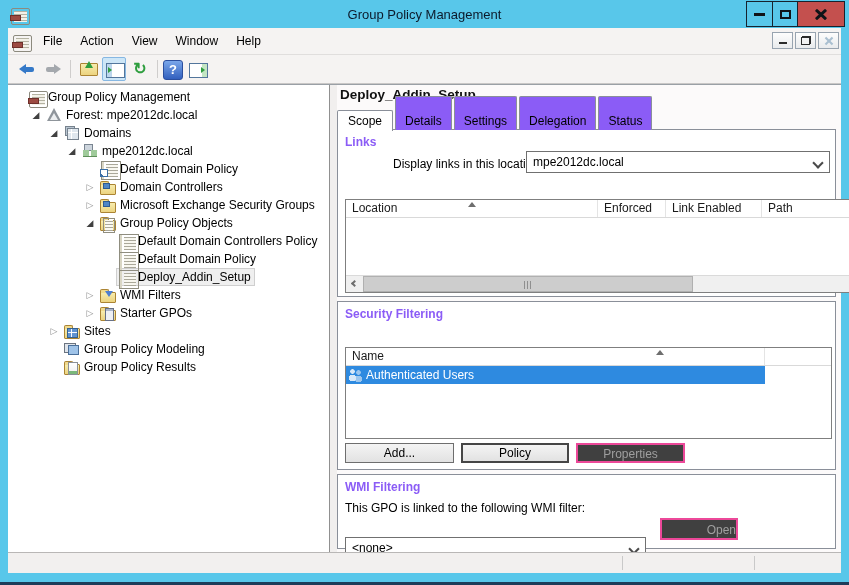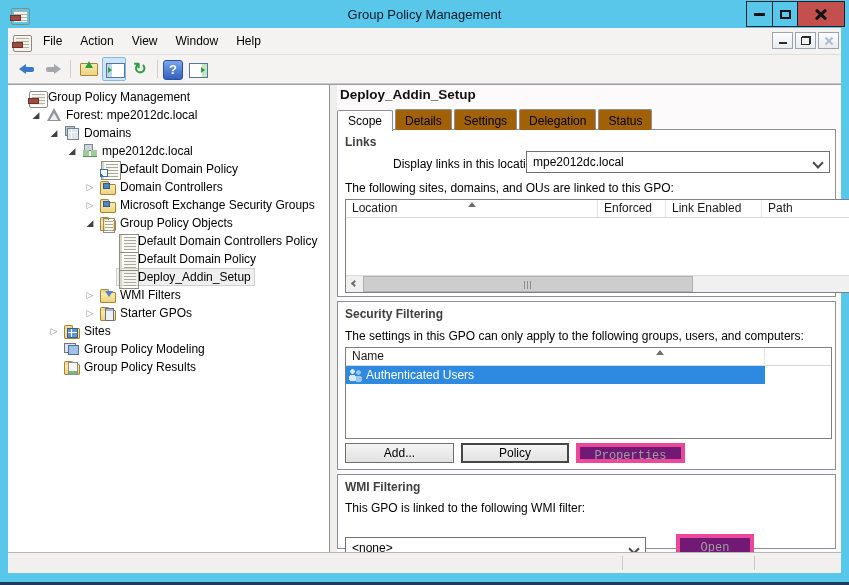--- a/index.html
+++ b/index.html
@@ -111,27 +111,27 @@
   .ic-modeling::after { content:""; position:absolute; right:1px; bottom:2px; width:9px; height:8px; background:#9fc3e8; border:1px solid #4a6f9a; }
   .ic-users { width:15px; height:14px; background:
       radial-gradient(circle at 4.5px 3.5px, #d7e8f8 0 2px, transparent 2.6px),
       radial-gradient(circle at 10.5px 4.5px, #9cc6ee 0 2px, transparent 2.6px),
       radial-gradient(ellipse 3.5px 3.5px at 4.5px 10px, #d7e8f8 0 99%, transparent 100%),
       radial-gradient(ellipse 3.5px 3.5px at 10.5px 11px, #9cc6ee 0 99%, transparent 100%); }
 
   
   .gpo-title { position:absolute; left:3px; top:2px; font-size:13.5px; font-weight:bold; color:#111; }
   .tabs { position:absolute; left:0; top:24px; height:21px; display:flex; align-items:flex-end; z-index:3; }
-  .tab { font-size:12px; color:#000; background:#a16207; border:1px solid #8a8f99; border-bottom:none; padding:4px 9px 2px 9px; margin-right:2px; border-radius:2px 2px 0 0; }
+  .tab { font-size:12px; color:#000; background:#8b5cf6; border:1px solid #8a8f99; border-bottom:none; padding:17px 9px 2px 9px; margin-right:2px; border-radius:2px 2px 0 0; }
   .tab.active { background:#fff; padding:3px 10px 3px 10px; margin-bottom:-1px; }
   .gbox { position:absolute; left:0; width:499px; background:#fff; border:1px solid #8a8f99; }
   .gbox-links { top:44px; height:168px; z-index:2; }
   .gbox-sec { top:216px; height:169px; }
   .gbox-wmi { top:389px; height:75px; }
-  .ghead { position:absolute; left:7px; top:5px; font-size:12px; font-weight:bold; color:#404040; }
+  .ghead { position:absolute; left:7px; top:5px; font-size:12px; font-weight:bold; color:#8b5cf6; }
   .glabel { position:absolute; font-size:12px; color:#000; }
 
   .combo { position:absolute; height:22px; background:#fff; border:1px solid #707070; display:flex; align-items:center; font-size:12px; color:#000; padding-left:6px; }
   .combo .chev { margin-left:auto; width:20px; align-self:stretch; position:relative; }
   .combo .chev::before { content:""; position:absolute; right:7px; top:7px; width:6px; height:6px; border-right:2px solid #4a4a4a; border-bottom:2px solid #4a4a4a; transform:rotate(45deg); }
 
   .lv { position:absolute; background:#fff; border:1px solid #7f7f7f; }
   .lv-links { left:7px; top:69px; width:537px; height:94px; }
   .lv-sec { left:7px; top:45px; width:487px; height:92px; }
   .lvhead { display:flex; height:18px; border-bottom:1px solid #d9d9d9; }
@@ -149,22 +149,22 @@
   .harrow.left { left:0; } .harrow.right { right:0; }
   .harrow .chevL { position:absolute; left:6px; top:5px; width:5px; height:5px; border-left:2px solid #6f6f6f; border-bottom:2px solid #6f6f6f; transform:rotate(45deg); }
   .harrow .chevR { position:absolute; right:6px; top:5px; width:5px; height:5px; border-right:2px solid #6f6f6f; border-top:2px solid #6f6f6f; transform:rotate(45deg); }
   .hthumb { position:absolute; left:17px; top:0; width:330px; height:16px; background:#cdcdcd; border:1px solid #b0b0b0; }
   .hthumb::before { content:""; position:absolute; left:50%; top:4px; margin-left:-4px; width:7px; height:8px;
       background:linear-gradient(90deg,#8f8f8f 0 1px, transparent 1px 3px, #8f8f8f 3px 4px, transparent 4px 6px, #8f8f8f 6px 7px); }
 
   .btnrow { position:absolute; left:7px; top:141px; display:flex; }
   .btn { width:109px; height:20px; margin-right:7px; background:linear-gradient(#f4f4f4,#e2e2e2); border:1px solid #6e6e6e; font-size:12px; color:#000; text-align:center; line-height:18px; font-family:"Liberation Sans",sans-serif; }
   .btn-default { border:2px solid #464646; line-height:15px; width:108px; }
-  .btn-disabled { border:4px solid #ec4899; color:#9f9f9f; background:#701a75;font-family:Liberation Mono, monospace; }
-  .btn-open { position:absolute; left:322px; top:43px; width:78px; height:22px; line-height:20px; margin:16px; }
+  .btn-disabled { border:2px solid #ec4899; color:#9f9f9f; background:#404040; }
+  .btn-open { position:absolute; left:322px; top:43px; width:78px; height:22px; line-height:20px; margin:0;text-align:right; }
   .combo-wmi { left:7px; top:43px; width:301px;margin-top:19px; }
   .combo-links { left:188px; top:21px; width:304px; }
 
   
   .statusbar { position:absolute; left:8px; top:552px; width:833px; height:21px; background:#f2f0ef; border-top:1px solid #b9b7b6; }
   .sb-sep { position:absolute; top:3px; bottom:3px; width:1px; background:#c9c9c9; }
 </style>
 </head>
 <body>
 
@@ -387,21 +387,20 @@
           <span class="tab">Status</span>
         </div>
 
       <div class="gbox gbox-links">
         <div class="ghead">Links</div>
         <div class="glabel" style="left:7px; top:27px;margin-left:48px;">Display links in this location:</div>
         <div class="combo combo-links">
           <span>mpe2012dc.local</span>
           <span class="chev"></span>
         </div>
-        <div class="glabel" style="left:7px; top:51px;">The following sites, domains, and OUs are linked to this GPO:</div>
         <div class="lv lv-links">
           <div class="lvhead">
 
               <div class="hcell col-location sorted">
                 <span>Location</span>
                 <span class="sortarrow"></span>
               </div>
 
               <div class="hcell col-enforced">
                 <span>Enforced</span>
@@ -425,21 +424,20 @@
             <span class="hthumb"></span>
             <span class="harrow right">
                 <span class="chevR"></span>
               </span>
           </div>
         </div>
       </div>
 
       <div class="gbox gbox-sec">
         <div class="ghead">Security Filtering</div>
-        <div class="glabel" style="left:7px; top:27px;">The settings in this GPO can only apply to the following groups, users, and computers:</div>
         <div class="lv lv-sec">
           <div class="lvhead">
             <div class="hcell sorted">
               <span>Name</span>
               <span class="sortarrow"></span>
             </div>
           </div>
           <div>
 
               <div class="secrow sel">

